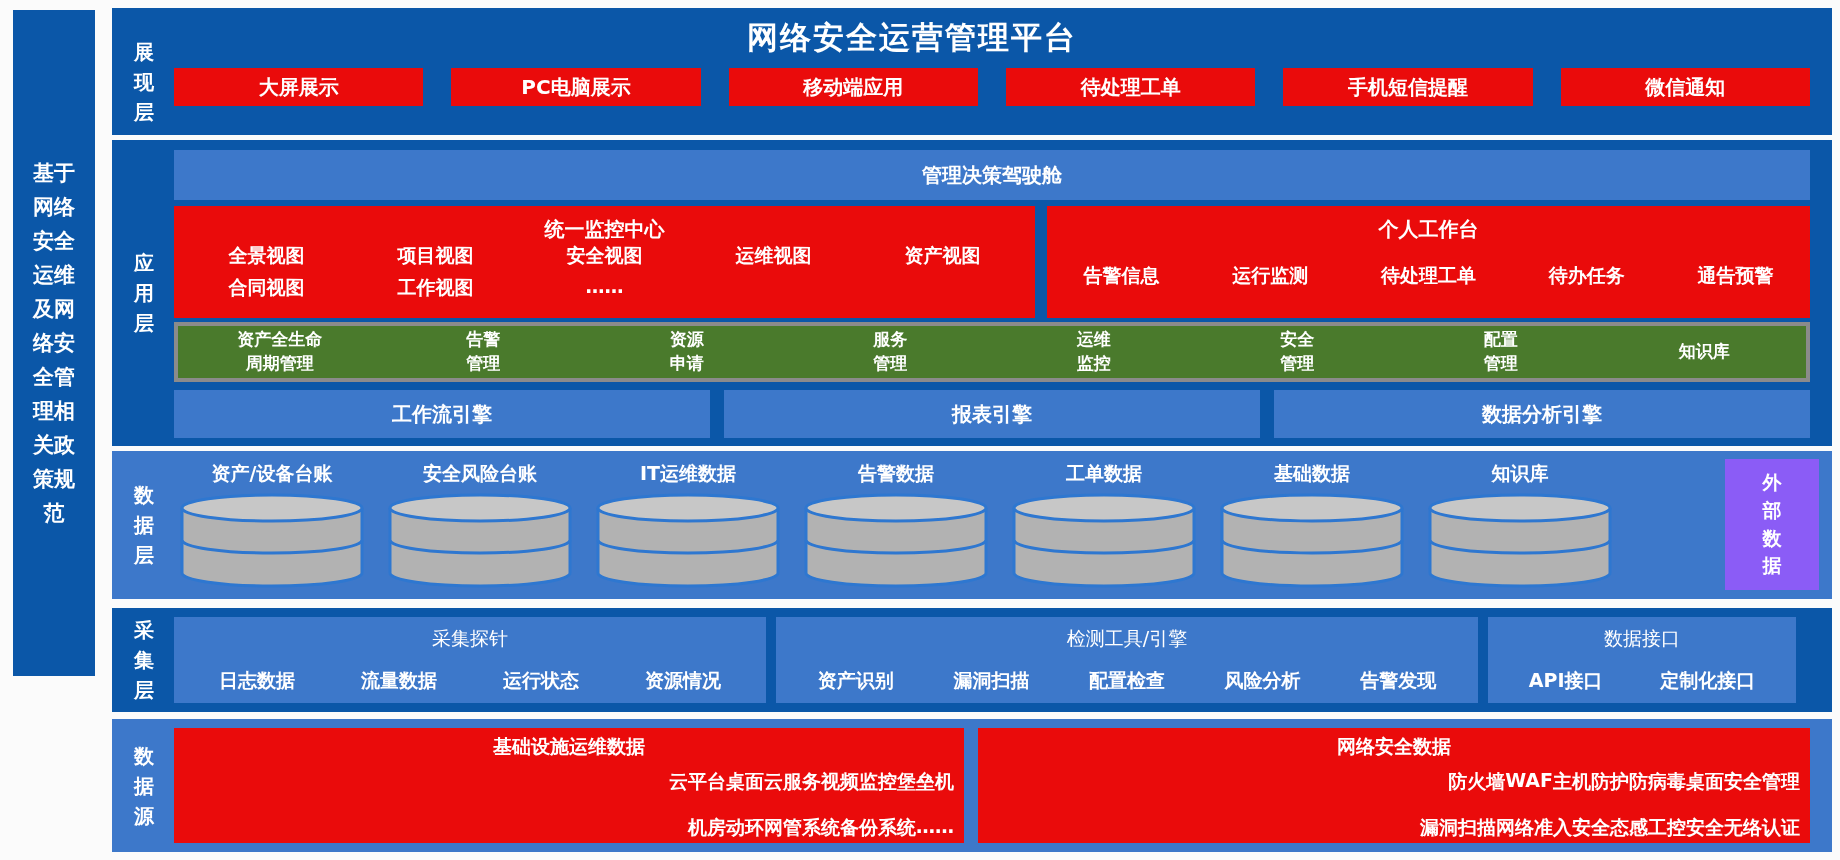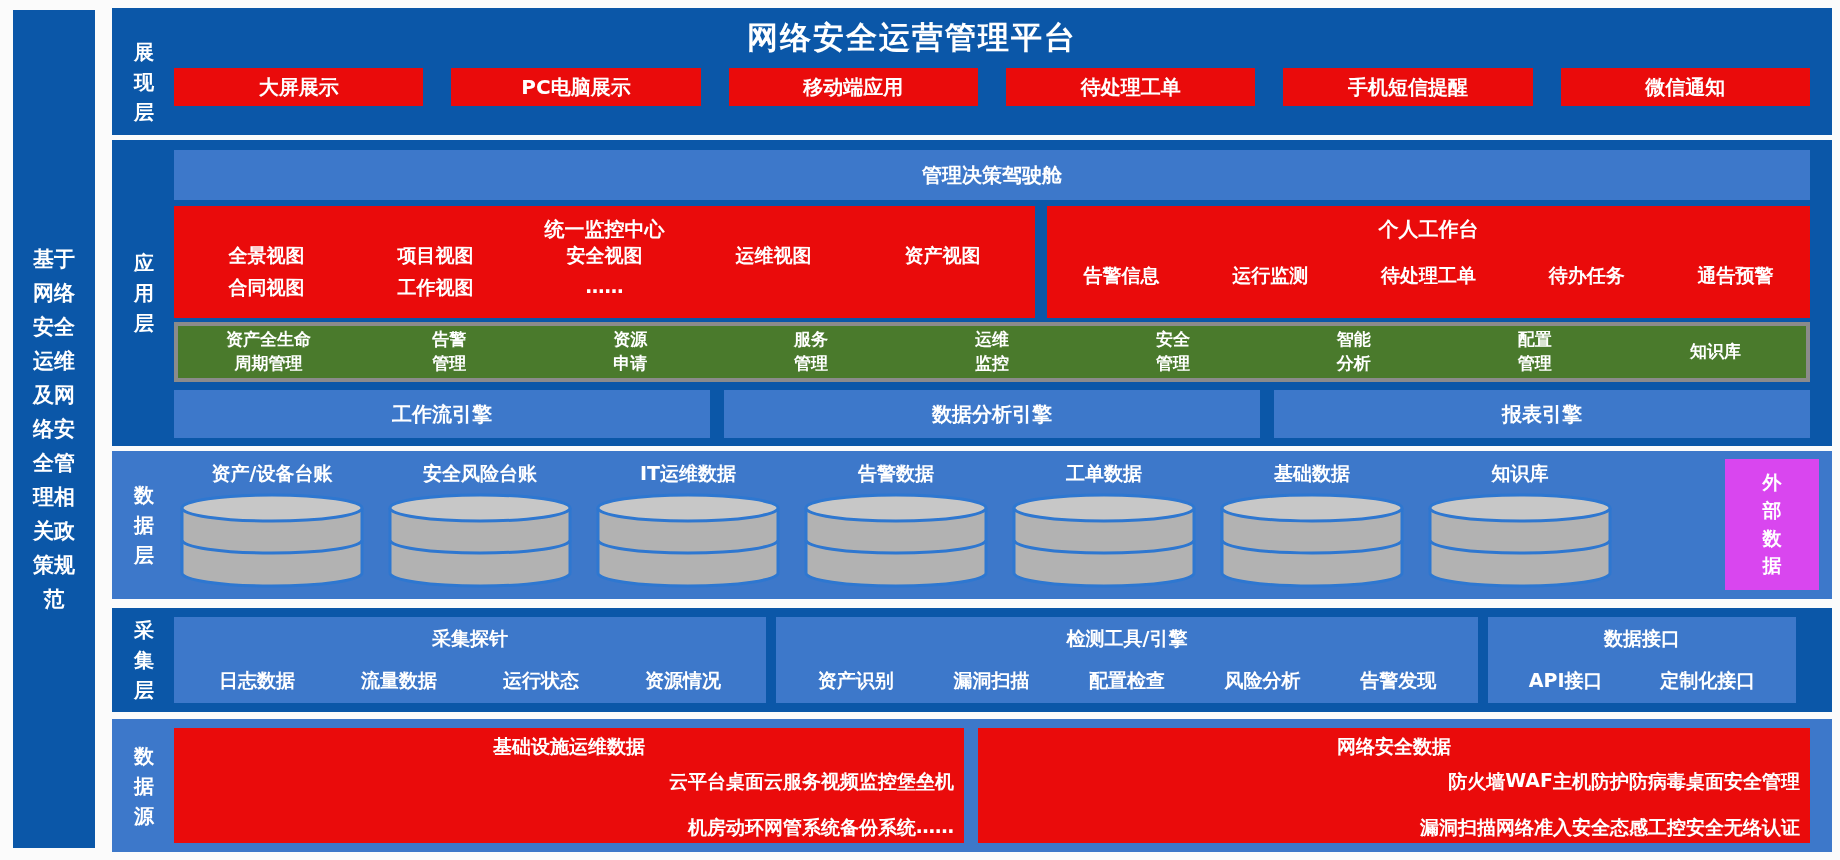--- a/index.html
+++ b/index.html
@@ -1,20 +1,20 @@
 <!DOCTYPE html>
 <html><head>
 <meta charset="utf-8">
 <style>
   html,body{margin:0;padding:0;background:#fbfbfb;}
   .stage{position:relative;width:1840px;height:860px;background:#fbfbfb;overflow:hidden;
          font-family:"DejaVu Sans","Liberation Sans",sans-serif;color:#fff;}
 
   
-  .side-bar{position:absolute;left:13px;top:10px;width:82px;height:838px;background:#0b57a8;
+  .side-bar{position:absolute;left:13px;top:10px;width:82px;height:666px;background:#0b57a8;
             display:flex;align-items:center;justify-content:center;}
   .side-text{width:48px;font-size:21px;font-weight:bold;line-height:1.62;word-break:break-all;
              text-align:center;}
 
   
   .panel{position:absolute;left:112px;width:1720px;background:#0b57a8;}
   .panel.light{background:#3d78ca;}
   .p-present{top:8px;height:127px;}
   .p-app{top:140px;height:306px;}
   .p-data{top:451px;height:148px;}
@@ -51,30 +51,30 @@
 
   .engine-row{position:absolute;left:62px;right:22px;top:250px;height:48px;display:flex;gap:14px;}
   .engine-btn{flex:1;background:#3d78ca;display:flex;align-items:center;justify-content:center;
               font-size:20px;font-weight:bold;}
 
   
   .db-row{position:absolute;left:62px;top:7px;display:flex;gap:12px;}
   .db-cell{width:196px;}
   .db-label{text-align:center;font-size:19px;font-weight:bold;height:30px;line-height:30px;white-space:nowrap;}
   .db-cell svg{display:block;width:196px;height:100px;}
-  .ext-box{position:absolute;left:1613px;top:8px;width:94px;height:131px;background:#d946ef;
+  .ext-box{position:absolute;left:1613px;top:8px;width:94px;height:131px;background:#8b5cf6;
            display:flex;align-items:center;justify-content:center;}
   .ext-text{width:22px;font-size:19px;font-weight:bold;line-height:1.45;word-break:break-all;text-align:center;}
 
   
   .col-group{position:absolute;top:9px;height:86px;background:#3d78ca;box-sizing:border-box;}
   .cg1{left:62px;width:592px;}
   .cg2{left:664px;width:702px;}
   .cg3{left:1376px;right:36px;}
-  .grp-title{text-align:center;margin-top:9px;font-size:19px;font-weight:bold;}
+  .grp-title{text-align:center;margin-top:9px;font-size:19px;font-weight:normal;}
   .grp-items{display:flex;justify-content:space-around;margin-top:16px;padding:0 12px;
              font-size:19px;font-weight:bold;}
 
   
   .src-group{position:absolute;top:9px;height:115px;background:#ea0b0b;box-sizing:border-box;}
   .sg1{left:62px;width:790px;}
   .sg2{left:866px;right:22px;}
   .src-title{text-align:center;margin-top:6px;font-size:19px;font-weight:bold;}
   .src-row{display:flex;justify-content:flex-end;font-size:19px;font-weight:bold;padding:0 10px;}
   .src-row.r1{margin-top:9px;}
@@ -152,37 +152,33 @@
       </div>
       <div class="mod-cell">
         <div>运维</div>
         <div>监控</div>
       </div>
       <div class="mod-cell">
         <div>安全</div>
         <div>管理</div>
       </div>
       <div class="mod-cell">
-        <div>智能</div>
-        <div>分析</div>
-      </div>
-      <div class="mod-cell">
         <div>配置</div>
         <div>管理</div>
       </div>
       <div class="mod-cell">
         <div>知识库</div>
 
       </div>
     </div>
 
     <div class="engine-row">
       <div class="engine-btn">工作流引擎</div>
+      <div class="engine-btn">报表引擎</div>
       <div class="engine-btn">数据分析引擎</div>
-      <div class="engine-btn">报表引擎</div>
     </div>
   </div>
 
   <div class="panel light p-data">
     <div class="layer-label">数据层</div>
     <div class="db-row">
 
       <div class="db-cell">
         <div class="db-label">资产/设备台账</div>
         <svg viewBox="0 0 196 100">

